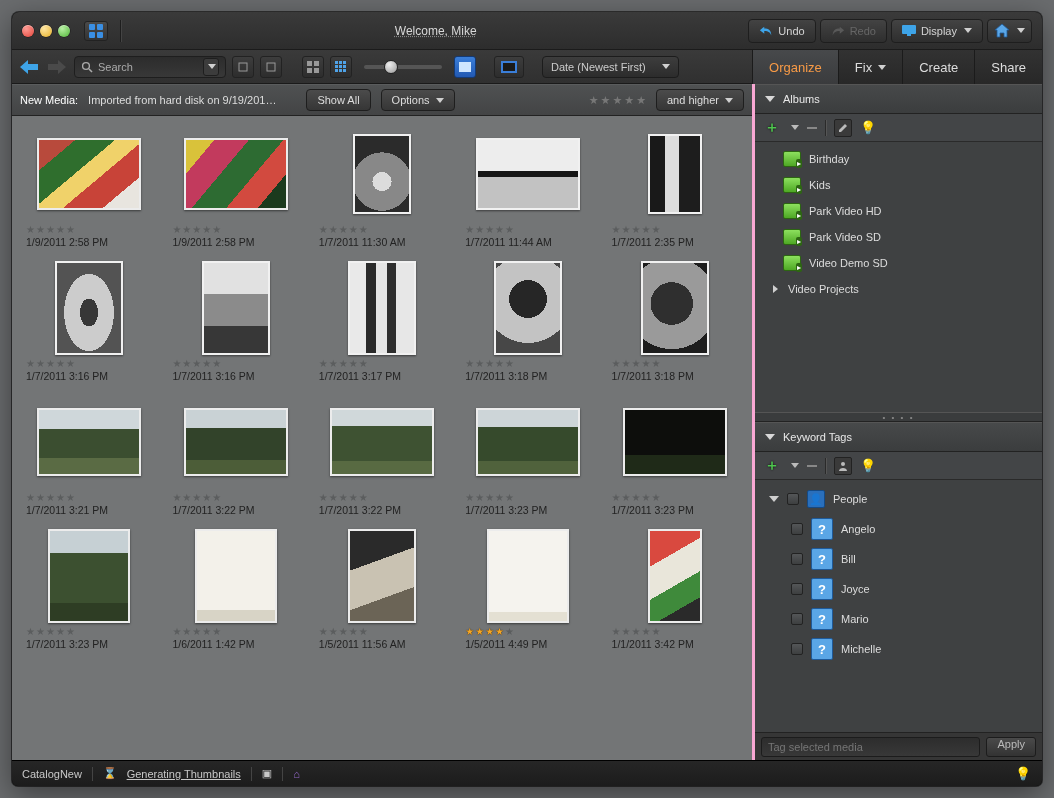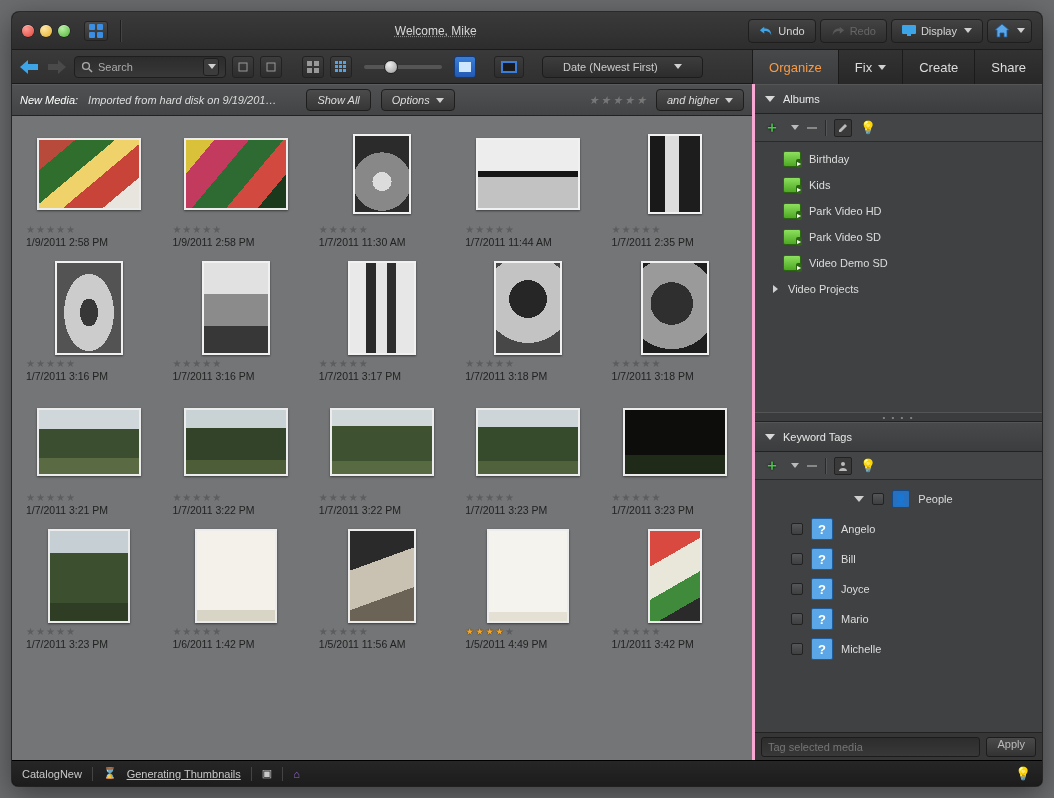--- a/index.html
+++ b/index.html
@@ -24,30 +24,30 @@
 
 
 .toolbar { height: 34px; background: linear-gradient(#3a3a3a,#303030); border-bottom:1px solid #1a1a1a; display:flex; align-items:center; padding:0 6px; gap:6px; }
 .nav-arrow { width:22px; height:18px; display:flex; align-items:center; justify-content:center; }
 .search-box { flex:0 0 152px; height:22px; background:linear-gradient(#2c2c2c,#383838); border:1px solid #1e1e1e; border-radius:4px; display:flex; align-items:center; padding:0 6px; gap:5px; color:#aaa;}
 .search-box .chev { margin-left:auto; border:1px solid #1e1e1e; background:#3c3c3c; width:16px; height:18px; border-radius:3px; display:flex; align-items:center; justify-content:center; }
 .tool-x { width:22px; height:22px; border:1px solid #222; background:linear-gradient(#3d3d3d,#2d2d2d); border-radius:3px; display:flex; align-items:center; justify-content:center; color:#999; }
 .tool-x.blue { background:linear-gradient(#3a7ed8,#2259b3); border-color:#143a75; color:#fff;}
 .slider-track { width:78px; height:4px; background:#555; border-radius:2px; position:relative; margin:0 6px; }
 .slider-track::after { content:''; position:absolute; left:20px; top:-5px; width:12px; height:12px; background:radial-gradient(circle at 35% 30%,#eee,#999); border:1px solid #222; border-radius:50%; }
-.sort-sel { height:22px; background:linear-gradient(#3d3d3d,#2c2c2c); border:1px solid #1c1c1c; border-radius:4px; display:flex; align-items:center; padding:0 20px; gap:16px; color:#ccc; font-size:11px; min-width:128px; }
+.sort-sel { height:22px; background:linear-gradient(#3d3d3d,#2c2c2c); border:1px solid #1c1c1c; border-radius:4px; display:flex; align-items:center; padding:0 8px; gap:16px; color:#ccc; font-size:11px; min-width:128px; }
 .sort-sel .arrow-tri{ margin-left:auto; }
 
 
 .tabbar { height:34px; display:flex; align-items:stretch; background:linear-gradient(#323232,#282828); }
 .tabbar .tab { flex:1 0 auto; display:flex; align-items:center; justify-content:center; padding:0 14px; font-size:13px; color:#ddd; border-left:1px solid #1b1b1b; gap:4px;}
 .tabbar .tab.active { background:linear-gradient(#47494b,#3a3b3d); color:#f79a46; }
 
 
-.subheader { height:32px; background:linear-gradient(#4f5152,#434445); display:flex; align-items:center; padding:0 8px; gap:10px; color:#ddd; border-bottom:1px solid #222; border-top:1px solid #5a5c5d;font-style:italic;}
+.subheader { height:32px; background:linear-gradient(#4f5152,#434445); display:flex; align-items:center; padding:0 8px; gap:10px; color:#ddd; border-bottom:1px solid #222; border-top:1px solid #5a5c5d;}
 .subheader strong { color:#fff; font-weight:normal; }
 .pill { height:22px; background:linear-gradient(#4b4b4b,#363636); border:1px solid #1e1e1e; border-radius:4px; padding:0 10px; display:flex; align-items:center; font-size:11px; color:#ddd; gap:4px;}
 .star-row { display:flex; gap:2px; margin-left:auto;}
 .star { font-size:11px; color:#777; }
 
 
 .body-split { flex:1; display:flex; overflow:hidden; }
 .left { flex:1; background:#737576; overflow-y:auto; padding:6px 4px 0 4px; }
 .grid { display:grid; grid-template-columns: repeat(5, 1fr); }
 .cell { padding:4px 2px 8px 2px; display:flex; flex-direction:column; align-items:center; }
@@ -74,21 +74,21 @@
 .tree-row { display:flex; align-items:center; height:26px; gap:8px; color:#ddd; padding-left:18px; }
 .tree-row .ico { width:18px; height:16px; border-radius:2px; display:flex; align-items:center; justify-content:center; }
 .ico-smart { background:linear-gradient(#65b1f4,#2a6fbb); border:1px solid #144a86;}
 .ico-alb { background:linear-gradient(#8de05e,#4ea824); border:1px solid #2d6612; position:relative;}
 .ico-alb::after{content:'▸'; position:absolute; bottom:-2px; right:-2px; font-size:8px; color:#fff; background:#2d6612; border-radius:2px; padding:0 1px;}
 .tree-row.group { padding-left:4px;}
 .tree-row .disc { width:0;height:0;border-top:4px solid transparent;border-bottom:4px solid transparent;border-left:5px solid #cfcfcf; margin-right:2px;}
 .resizegrip { height:10px; background:#3a3c3d; text-align:center; color:#888; letter-spacing:2px; font-size:8px; border-top:1px solid #555; border-bottom:1px solid #222;}
 .tags { flex:1 1 auto; overflow:auto; padding:4px 4px 4px 8px;}
 .tag-row { display:flex; align-items:center; height:30px; gap:8px; color:#ddd; padding-left:28px;}
-.tag-row.head { padding-left:6px;justify-content:center; }
+.tag-row.head { padding-left:6px; }
 .cbox { width:12px; height:12px; border:1px solid #222; background:linear-gradient(#545658,#3d3f40); border-radius:2px;}
 .person-ico { width:22px; height:22px; background:#5aa6e6; border:1px solid #1f5a99; border-radius:2px; display:flex; align-items:center; justify-content:center; color:#fff; font-size:13px; font-weight:bold;}
 .group-ico { width:18px; height:18px; background:#2a6fbb; border:1px solid #144a86; border-radius:2px; display:flex;align-items:center;justify-content:center;color:#fff; font-size:11px;}
 
 .tag-input { height:28px; background:#363636; border-top:1px solid #222; display:flex; align-items:center; padding:0 6px; gap:6px;}
 .tag-input input { flex:1; height:20px; background:linear-gradient(#2d2d2d,#383838); border:1px solid #1c1c1c; border-radius:3px; color:#999; padding:0 6px; font-size:11px; }
 .apply-btn { height:20px; padding:0 10px; background:linear-gradient(#4a4a4a,#333); border:1px solid #1c1c1c; border-radius:3px; color:#bbb; font-size:11px;}
 
 
 .status { height:26px; background:linear-gradient(#262626,#1c1c1c); display:flex; align-items:center; padding:0 10px; gap:10px; color:#c8c8c8; font-size:11px; border-top:1px solid #000;}

